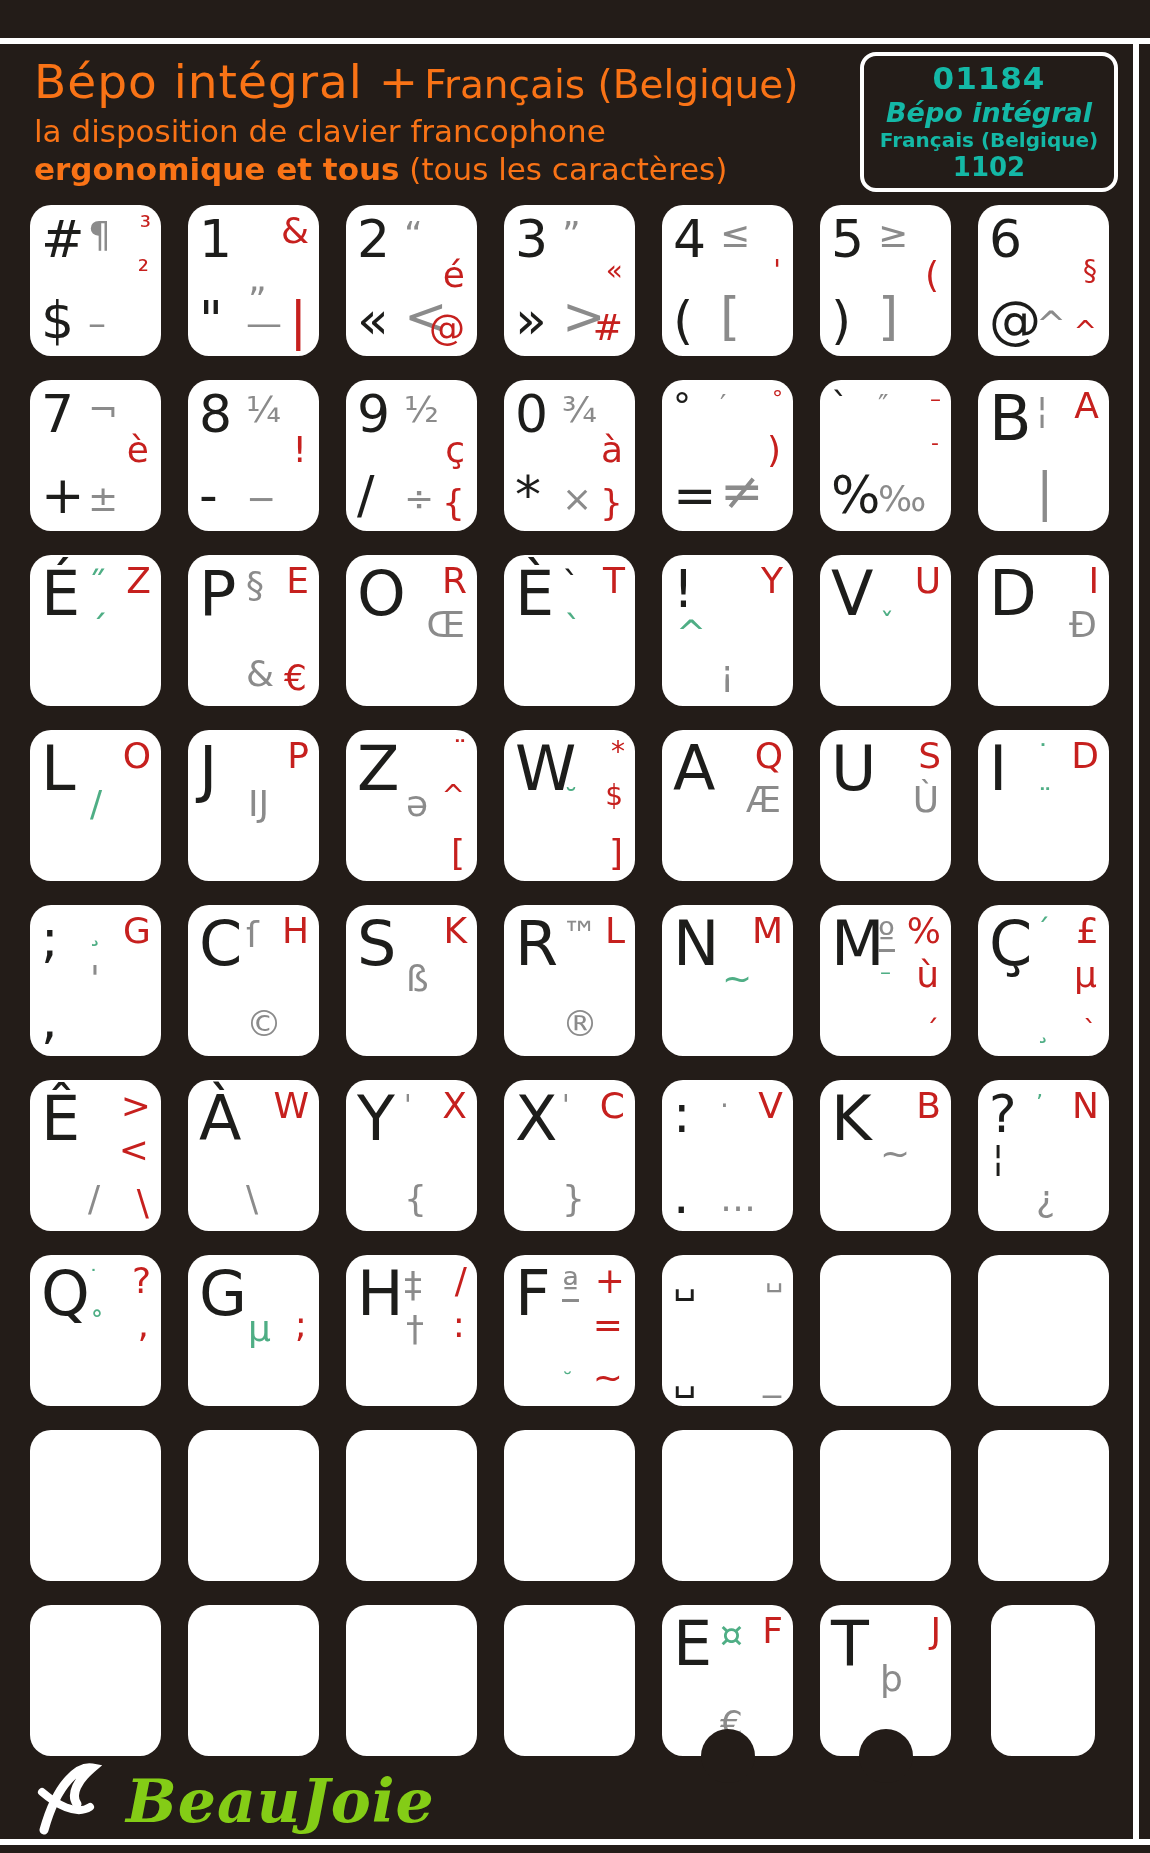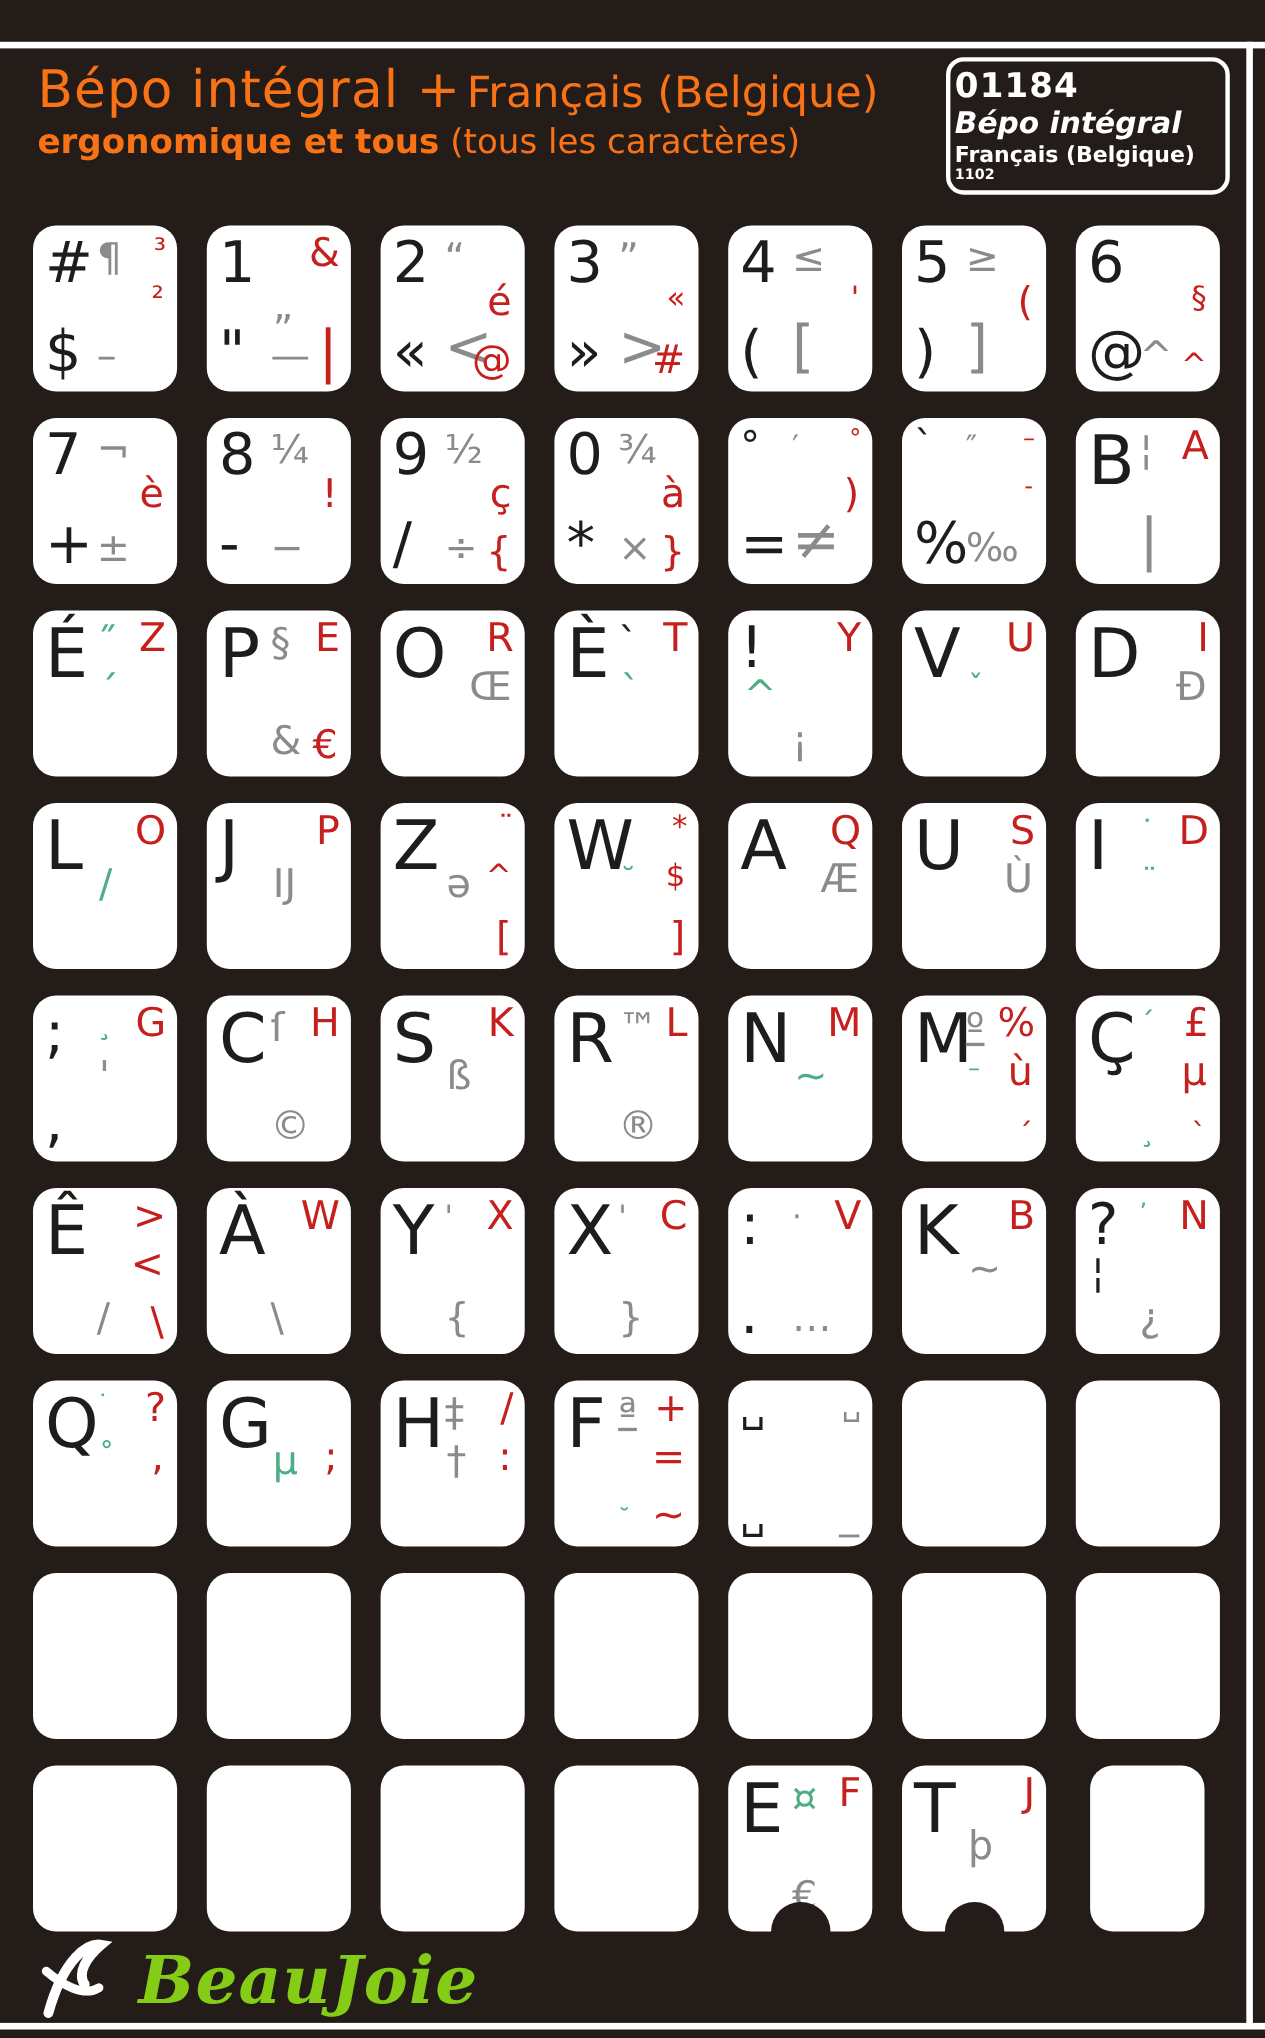--- a/index.html
+++ b/index.html
@@ -17,26 +17,26 @@
   .header{position:absolute;left:34px;top:54px;color:#f97316;width:840px;}
   .title-line{white-space:nowrap;}
   .title-main{font-size:47px;font-weight:normal;letter-spacing:1px;}
   .title-region{font-size:39px;font-weight:normal;}
   .sub1{font-size:31px;margin-top:4px;}
   .sub2{font-size:31px;margin-top:2px;}
   .sub2 b{font-weight:bold;}
   .badge{
     position:absolute;right:32px;top:52px;width:242px;
     border:4px solid #ffffff;border-radius:16px;
-    color:#ffffff;text-align:left;padding:4px 4px 6px 4px;
+    color:#14b8a6;text-align:center;padding:4px 4px 6px 4px;
   }
   .badge .code{font-size:31px;font-weight:bold;letter-spacing:1px;}
   .badge .b1{font-size:27px;font-weight:bold;margin-top:1px;font-style:italic;}
   .badge .b2{font-size:20px;font-weight:bold;}
-  .badge .b3{font-size:13px;font-weight:bold;}
+  .badge .b3{font-size:26px;font-weight:bold;}
 
   
   .grid{position:absolute;left:30px;top:205px;}
   .key-row{display:flex;gap:27px;margin-bottom:24px;height:151px;}
   .key{
     position:relative;flex:0 0 auto;width:131px;height:151px;
     background:#ffffff;border-radius:21px;
   }
   .key.narrow{width:104px;margin-left:13px;}
   .notch{
@@ -79,20 +79,21 @@
 
 <div class="frame-top"></div>
 <div class="frame-right"></div>
 <div class="frame-bottom"></div>
 
 <div class="header">
   <div class="title-line">
     <span class="title-main">Bépo intégral +</span>
     <span class="title-region">Français (Belgique)</span>
   </div>
+  <div class="sub1">la disposition de clavier francophone</div>
   <div class="sub2"><b>ergonomique et tous</b><span> (tous les caractères)</span></div>
 </div>
 
 <div class="badge">
   <div class="code">01184</div>
   <div class="b1">Bépo  intégral</div>
   <div class="b2">Français  (Belgique)</div>
   <div class="b3">1102</div>
 </div>
 

